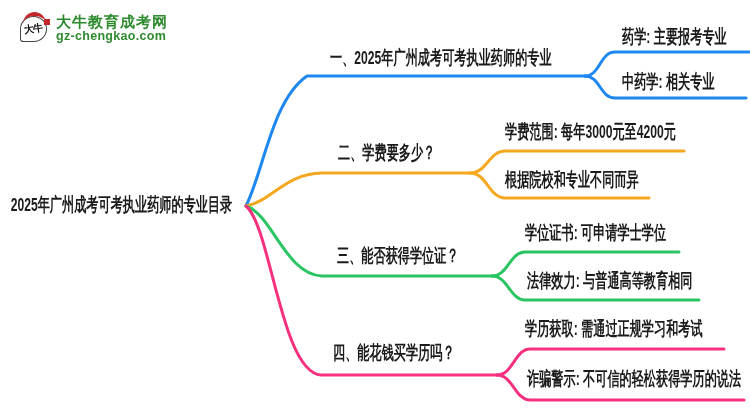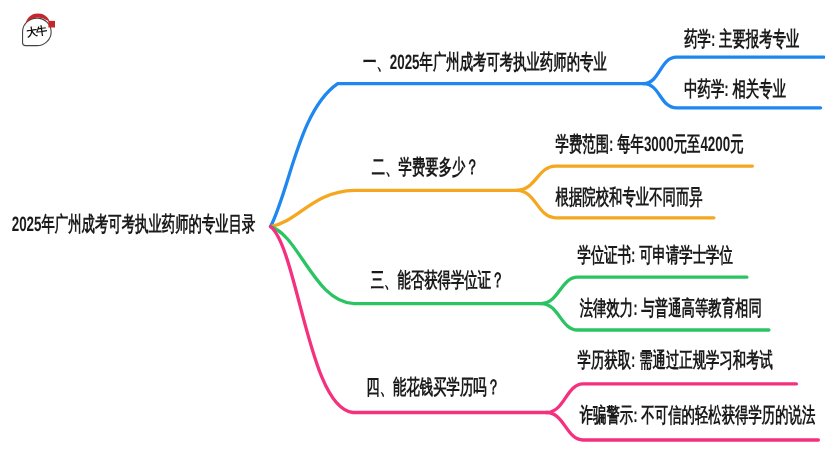--- a/index.html
+++ b/index.html
@@ -31,20 +31,24 @@
 <body>
 
 <div class="stage">
 
   <div class="logo">
     <div class="logo-icon">
       <span class="logo-bubble"></span>
       <span class="logo-arc"></span>
       <span class="logo-seal"></span>
       <span class="logo-glyph">大牛</span>
+    </div>
+    <div class="logo-text">
+      <div class="logo-brand" style="color:#2e8b2e">大牛教育成考网</div>
+      <div class="logo-domain" style="color:#2e8b2e">gz-chengkao.com</div>
     </div>
   </div>
 
   <svg class="map-lines" width="750" height="410" viewBox="0 0 750 410">
 
     <path d="M246,206 C264,170 272,100 307,76 L585,76" stroke="#1e87f0"></path>
     <path d="M585,76 C600,76 600,52 615,52 L749,52" stroke="#1e87f0"></path>
     <path d="M585,76 C600,76 600,98 615,98 L746,98" stroke="#1e87f0"></path>
 
     <path d="M246,206 C272,201 284,174 322,173 L470,173" stroke="#f5a81f"></path>

